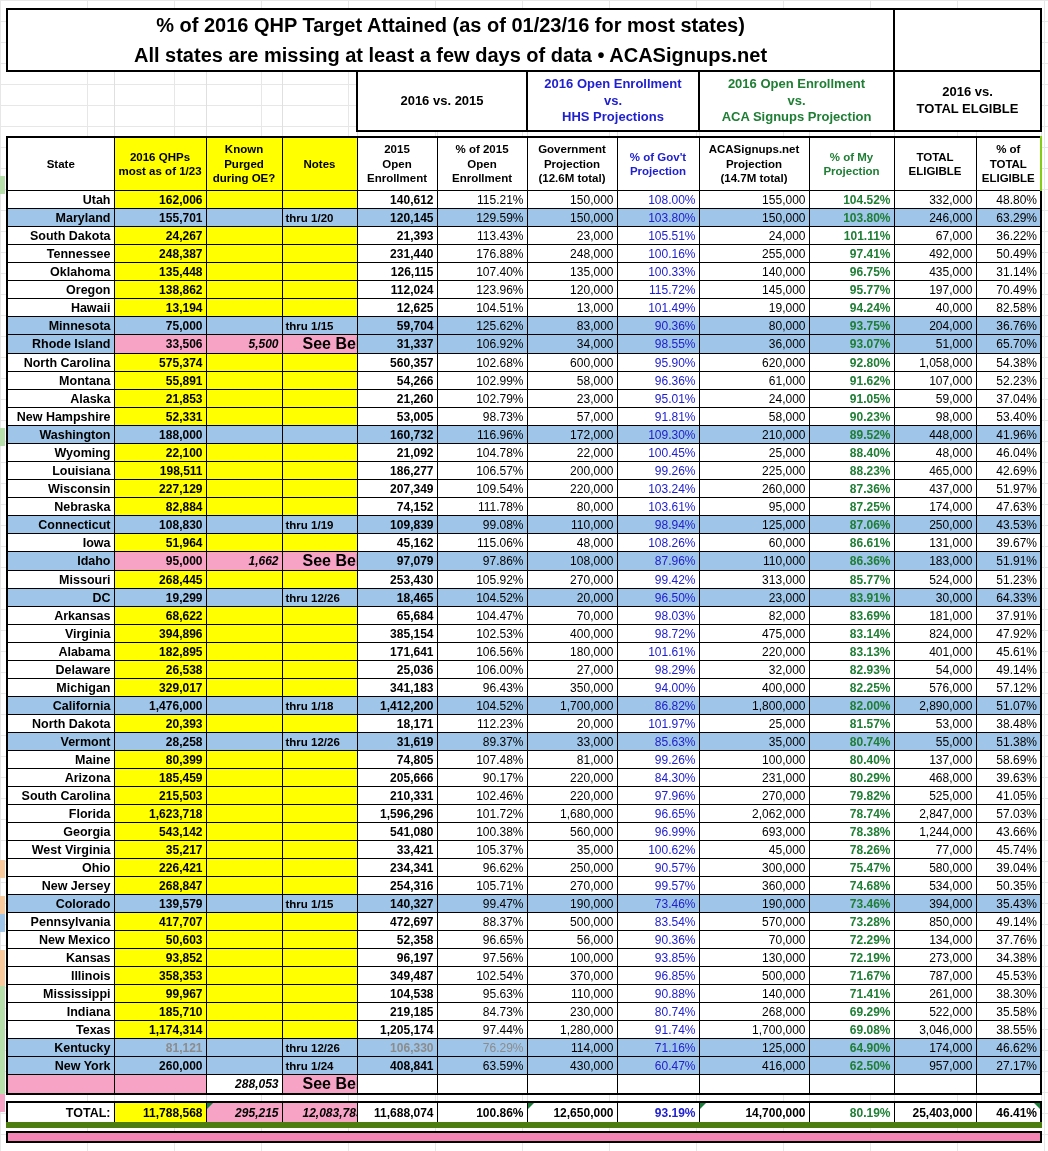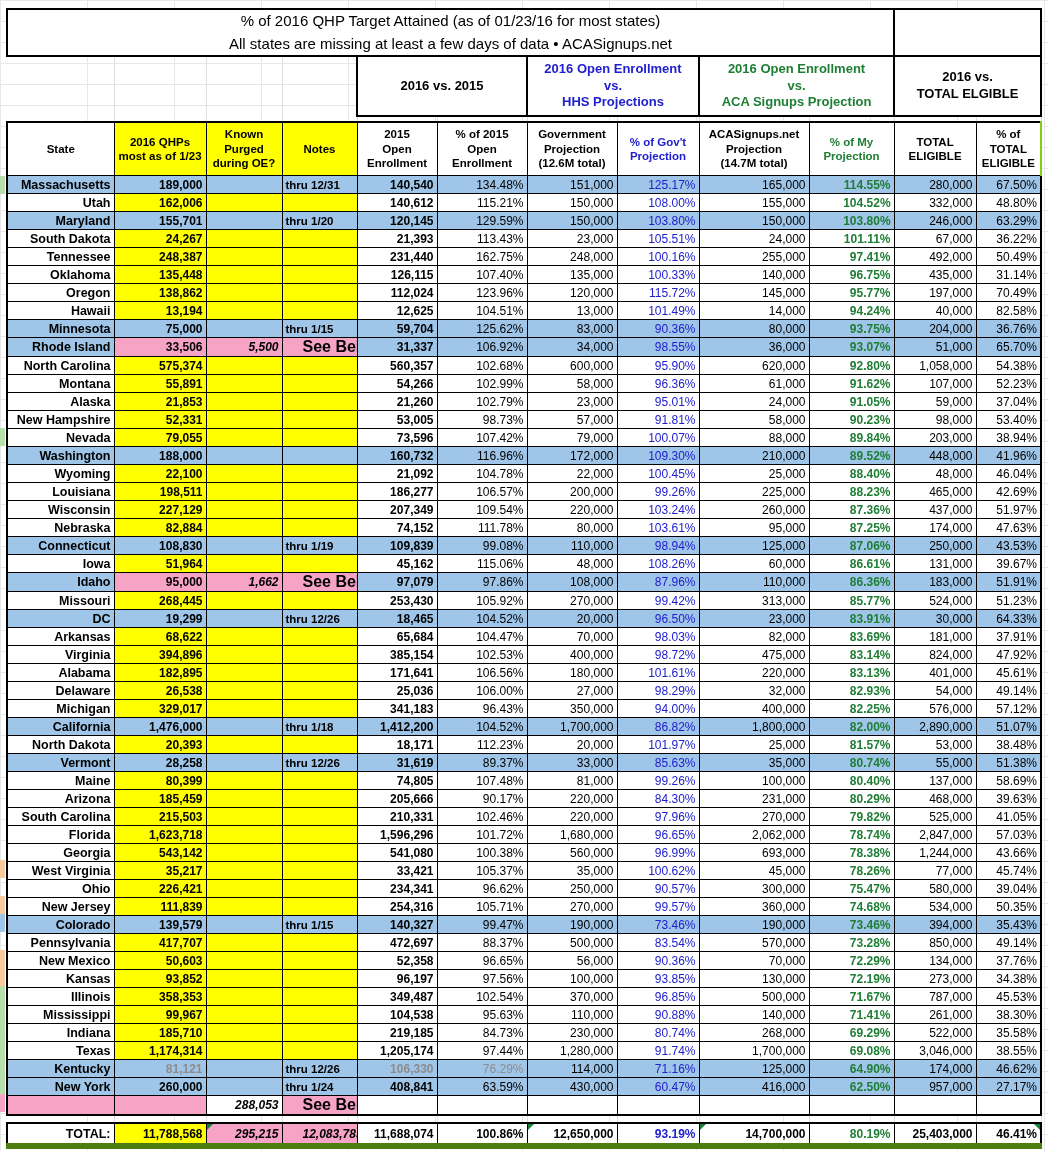--- a/index.html
+++ b/index.html
@@ -19,21 +19,21 @@
   }
   table{border-collapse:collapse; table-layout:fixed; width:1034px;}
   td{
     border:1px solid #000; background:#fff; padding:0 3px; height:17px;
     font-size:12px; font-weight:bold; overflow:hidden; white-space:nowrap; color:#000;
   }
   
   .b2{border:2px solid #000;}
   td.ghost{border:none; background:transparent;}
   td.ghost.gline{border-right:1px solid #e0e0e0;}
-  .title-cell{height:45px; text-align:center; font-size:15px; line-height:1.5; font-weight:normal;}
+  .title-cell{height:45px; text-align:center; font-size:20px; line-height:1.5; font-weight:bold;}
   .group-cell{height:58px; text-align:center; font-size:13px; line-height:1.3; font-weight:bold; white-space:pre-line; vertical-align:middle;}
   .gap-cell{height:4px; border:none; background:transparent; border-right:1px solid #e0e0e0;}
   .hdr{height:52px; text-align:center; font-size:11.5px; line-height:1.25; white-space:pre-line; vertical-align:middle; border-top:2px solid #000;}
   .hdr.first{border-left:2px solid #000;} .hdr.last{border-right:2px solid #84cc16;}
   
   .t-blue{color:var(--text-blue);} .t-green{color:var(--text-green);} .t-gray{color:var(--text-gray);}
   
   .bg-blue{background:var(--row-blue);} .bg-yellow{background:var(--cell-yellow);}
   .bg-pink{background:var(--cell-pink);padding-left:20px;} .bg-white{background:#fff;}
   
@@ -161,34 +161,20 @@
 Projection</td>
       <td class="hdr">TOTAL
 ELIGIBLE</td>
       <td class="hdr last">% of
 TOTAL
 ELIGIBLE</td>
     </tr>
   </tbody>
   <tbody id="rows">
       <tr>
-        <td class="c-state bg-blue row-l">Massachusetts</td>
-        <td class="num bg-blue">189,000</td>
-        <td class="num c-purged bg-blue"></td>
-        <td class="c-notes bg-blue">thru 12/31</td>
-        <td class="num bg-blue">140,540</td>
-        <td class="num reg bg-blue">134.48%</td>
-        <td class="num reg bg-blue">151,000</td>
-        <td class="num reg t-blue bg-blue">125.17%</td>
-        <td class="num reg bg-blue">165,000</td>
-        <td class="num t-green bg-blue">114.55%</td>
-        <td class="num reg bg-blue">280,000</td>
-        <td class="num reg bg-blue row-r">67.50%</td>
-      </tr>
-      <tr>
         <td class="c-state bg-white row-l">Utah</td>
         <td class="num bg-yellow">162,006</td>
         <td class="num c-purged bg-yellow"></td>
         <td class="c-notes bg-yellow"></td>
         <td class="num bg-white">140,612</td>
         <td class="num reg bg-white">115.21%</td>
         <td class="num reg bg-white">150,000</td>
         <td class="num reg t-blue bg-white">108.00%</td>
         <td class="num reg bg-white">155,000</td>
         <td class="num t-green bg-white">104.52%</td>
@@ -222,21 +208,21 @@
         <td class="num t-green bg-white">101.11%</td>
         <td class="num reg bg-white">67,000</td>
         <td class="num reg bg-white row-r">36.22%</td>
       </tr>
       <tr>
         <td class="c-state bg-white row-l">Tennessee</td>
         <td class="num bg-yellow">248,387</td>
         <td class="num c-purged bg-yellow"></td>
         <td class="c-notes bg-yellow"></td>
         <td class="num bg-white">231,440</td>
-        <td class="num reg bg-white">162.75%</td>
+        <td class="num reg bg-white">176.88%</td>
         <td class="num reg bg-white">248,000</td>
         <td class="num reg t-blue bg-white">100.16%</td>
         <td class="num reg bg-white">255,000</td>
         <td class="num t-green bg-white">97.41%</td>
         <td class="num reg bg-white">492,000</td>
         <td class="num reg bg-white row-r">50.49%</td>
       </tr>
       <tr>
         <td class="c-state bg-white row-l">Oklahoma</td>
         <td class="num bg-yellow">135,448</td>
@@ -267,21 +253,21 @@
       </tr>
       <tr>
         <td class="c-state bg-white row-l">Hawaii</td>
         <td class="num bg-yellow">13,194</td>
         <td class="num c-purged bg-yellow"></td>
         <td class="c-notes bg-yellow"></td>
         <td class="num bg-white">12,625</td>
         <td class="num reg bg-white">104.51%</td>
         <td class="num reg bg-white">13,000</td>
         <td class="num reg t-blue bg-white">101.49%</td>
-        <td class="num reg bg-white">14,000</td>
+        <td class="num reg bg-white">19,000</td>
         <td class="num t-green bg-white">94.24%</td>
         <td class="num reg bg-white">40,000</td>
         <td class="num reg bg-white row-r">82.58%</td>
       </tr>
       <tr>
         <td class="c-state bg-blue row-l">Minnesota</td>
         <td class="num bg-blue">75,000</td>
         <td class="num c-purged bg-blue"></td>
         <td class="c-notes bg-blue">thru 1/15</td>
         <td class="num bg-blue">59,704</td>
@@ -357,34 +343,20 @@
         <td class="num bg-white">53,005</td>
         <td class="num reg bg-white">98.73%</td>
         <td class="num reg bg-white">57,000</td>
         <td class="num reg t-blue bg-white">91.81%</td>
         <td class="num reg bg-white">58,000</td>
         <td class="num t-green bg-white">90.23%</td>
         <td class="num reg bg-white">98,000</td>
         <td class="num reg bg-white row-r">53.40%</td>
       </tr>
       <tr>
-        <td class="c-state bg-white row-l">Nevada</td>
-        <td class="num bg-yellow">79,055</td>
-        <td class="num c-purged bg-yellow"></td>
-        <td class="c-notes bg-yellow"></td>
-        <td class="num bg-white">73,596</td>
-        <td class="num reg bg-white">107.42%</td>
-        <td class="num reg bg-white">79,000</td>
-        <td class="num reg t-blue bg-white">100.07%</td>
-        <td class="num reg bg-white">88,000</td>
-        <td class="num t-green bg-white">89.84%</td>
-        <td class="num reg bg-white">203,000</td>
-        <td class="num reg bg-white row-r">38.94%</td>
-      </tr>
-      <tr>
         <td class="c-state bg-blue row-l">Washington</td>
         <td class="num bg-blue">188,000</td>
         <td class="num c-purged bg-blue"></td>
         <td class="c-notes bg-blue"></td>
         <td class="num bg-blue">160,732</td>
         <td class="num reg bg-blue">116.96%</td>
         <td class="num reg bg-blue">172,000</td>
         <td class="num reg t-blue bg-blue">109.30%</td>
         <td class="num reg bg-blue">210,000</td>
         <td class="num t-green bg-blue">89.52%</td>
@@ -722,21 +694,21 @@
         <td class="num reg bg-white">96.62%</td>
         <td class="num reg bg-white">250,000</td>
         <td class="num reg t-blue bg-white">90.57%</td>
         <td class="num reg bg-white">300,000</td>
         <td class="num t-green bg-white">75.47%</td>
         <td class="num reg bg-white">580,000</td>
         <td class="num reg bg-white row-r">39.04%</td>
       </tr>
       <tr>
         <td class="c-state bg-white row-l">New Jersey</td>
-        <td class="num bg-yellow">111,839</td>
+        <td class="num bg-yellow">268,847</td>
         <td class="num c-purged bg-yellow"></td>
         <td class="c-notes bg-yellow"></td>
         <td class="num bg-white">254,316</td>
         <td class="num reg bg-white">105.71%</td>
         <td class="num reg bg-white">270,000</td>
         <td class="num reg t-blue bg-white">99.57%</td>
         <td class="num reg bg-white">360,000</td>
         <td class="num t-green bg-white">74.68%</td>
         <td class="num reg bg-white">534,000</td>
         <td class="num reg bg-white row-r">50.35%</td>

